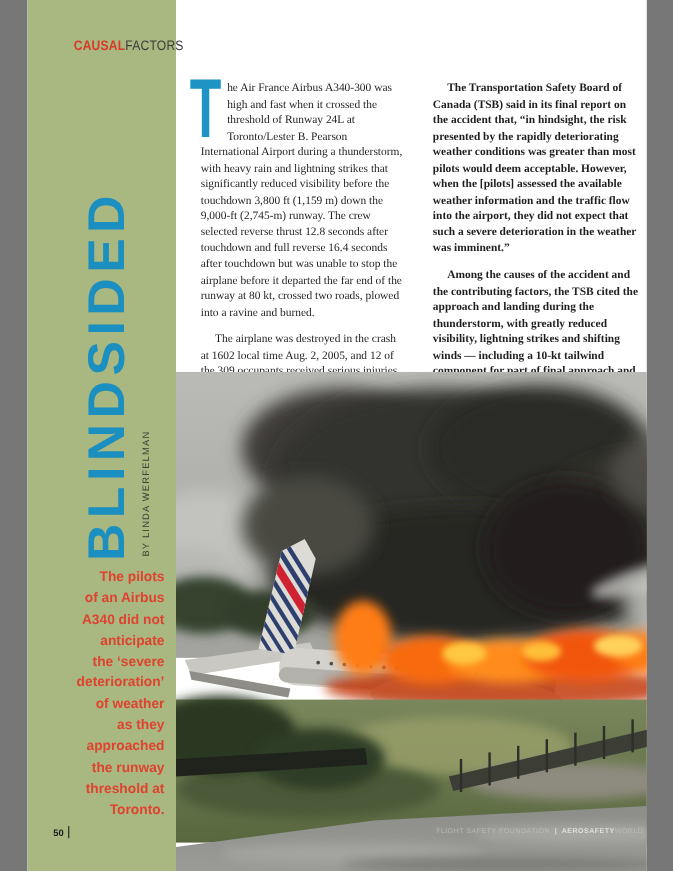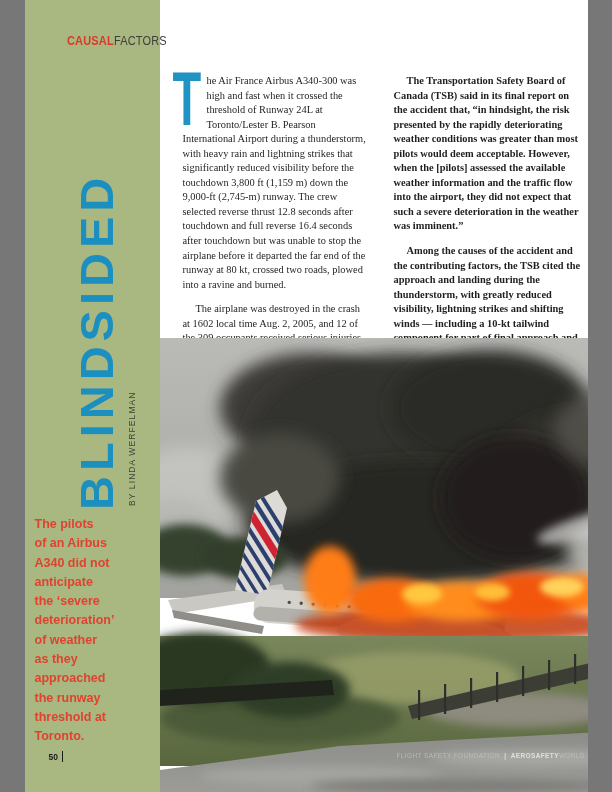--- a/index.html
+++ b/index.html
@@ -13,21 +13,21 @@
   .kicker .causal{color:#d93a2a;font-weight:bold;}
   .kicker .factors{color:#3d3d3b;font-weight:normal;}
   .vtitle{position:absolute;left:44px;top:84px;height:426px;width:56px;
           writing-mode:vertical-rl;transform:rotate(180deg);
           font-family:"Liberation Sans",sans-serif;font-weight:bold;font-size:47px;
           letter-spacing:5px;color:#1b8fc0;line-height:56px;}
   .vbyline{position:absolute;left:100px;top:368px;height:138px;width:14px;
            writing-mode:vertical-rl;transform:rotate(180deg);
            font-family:"Liberation Sans",sans-serif;font-size:8.5px;letter-spacing:1.1px;
            color:#3c4134;line-height:14px;display:flex;align-items:flex-start;}
-  .pull-quote{position:absolute;left:10px;top:515px;width:115px;text-align:left;
+  .pull-quote{position:absolute;left:10px;top:515px;width:115px;text-align:right;
               font-family:"Liberation Sans",sans-serif;font-weight:bold;font-size:12.5px;
               line-height:19.3px;color:#df4330;white-space:pre-line;}
   .folio{position:absolute;left:24px;top:751px;font-family:"Liberation Sans",sans-serif;
          font-weight:bold;font-size:8.5px;color:#1c1c1c;display:flex;align-items:center;}
   .folio-bar{display:inline-block;width:1px;height:11px;background:#1c1c1c;margin-left:4px;}
   
   .col{position:absolute;top:64px;width:207px;font-size:10.4px;line-height:14.55px;
        color:#1f1f1f;text-align:left;}
   .col1{left:148px;} .col2{left:359px;font-weight:bold;}
   .col p{margin:10px;}

